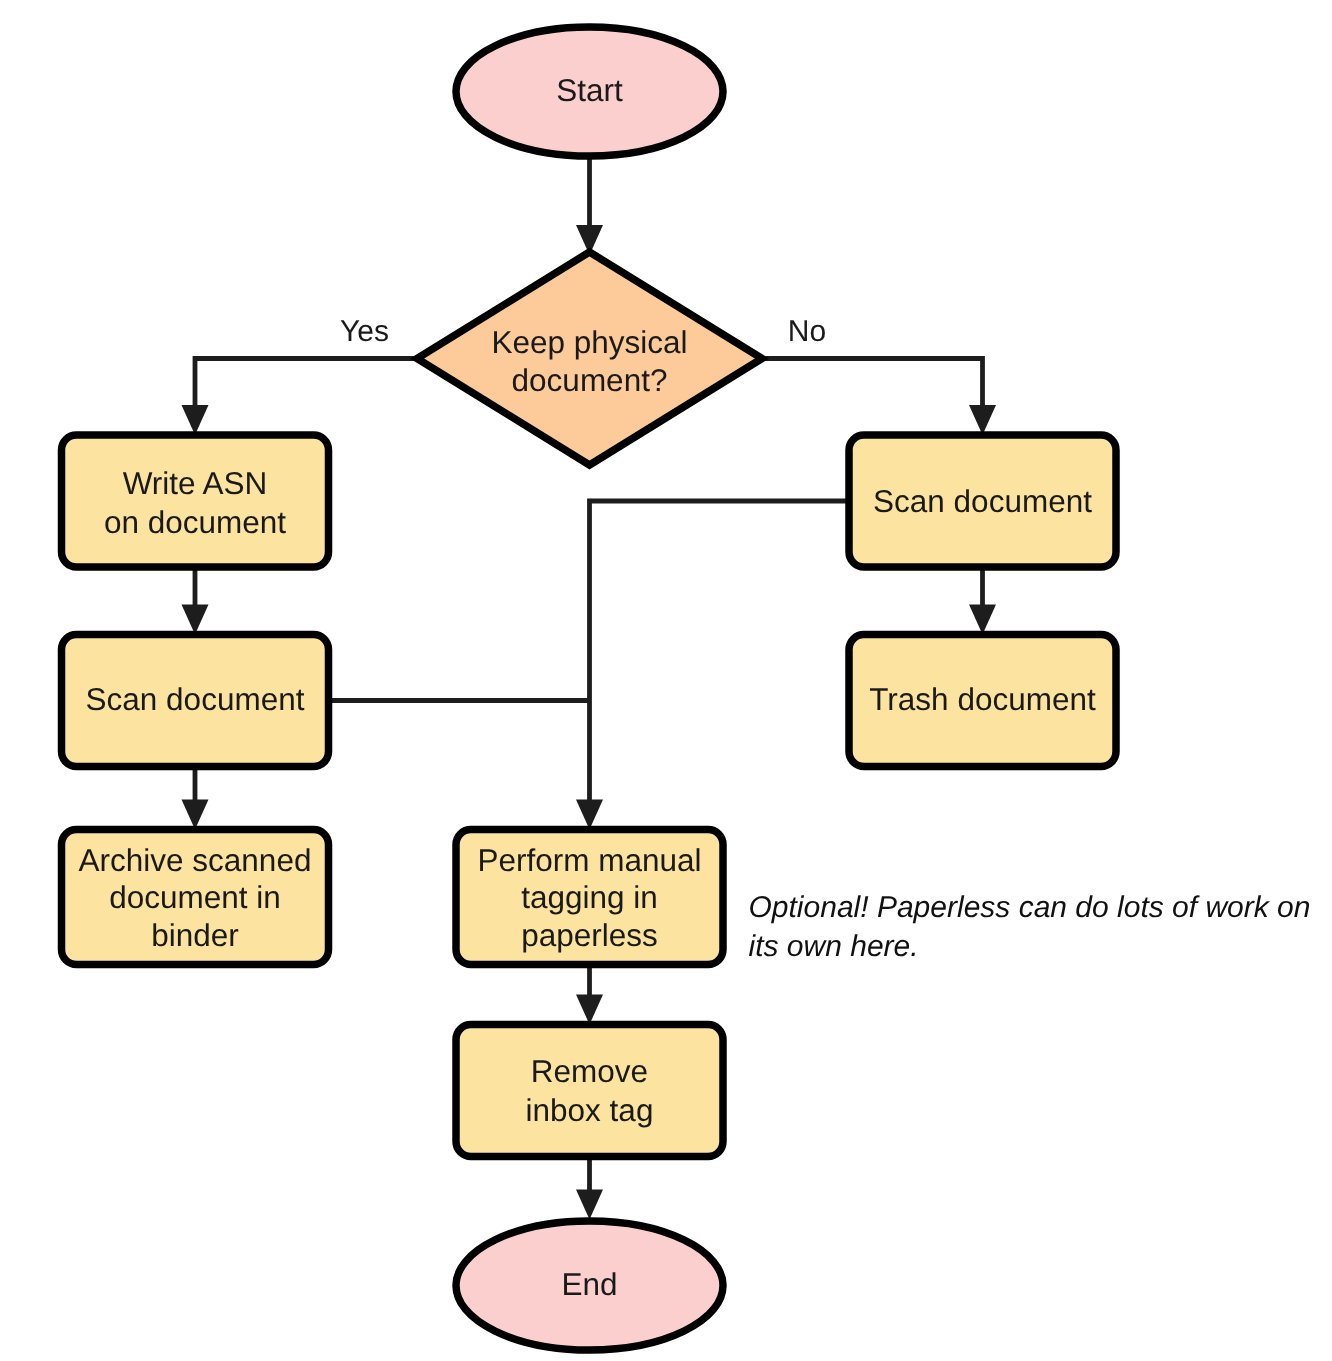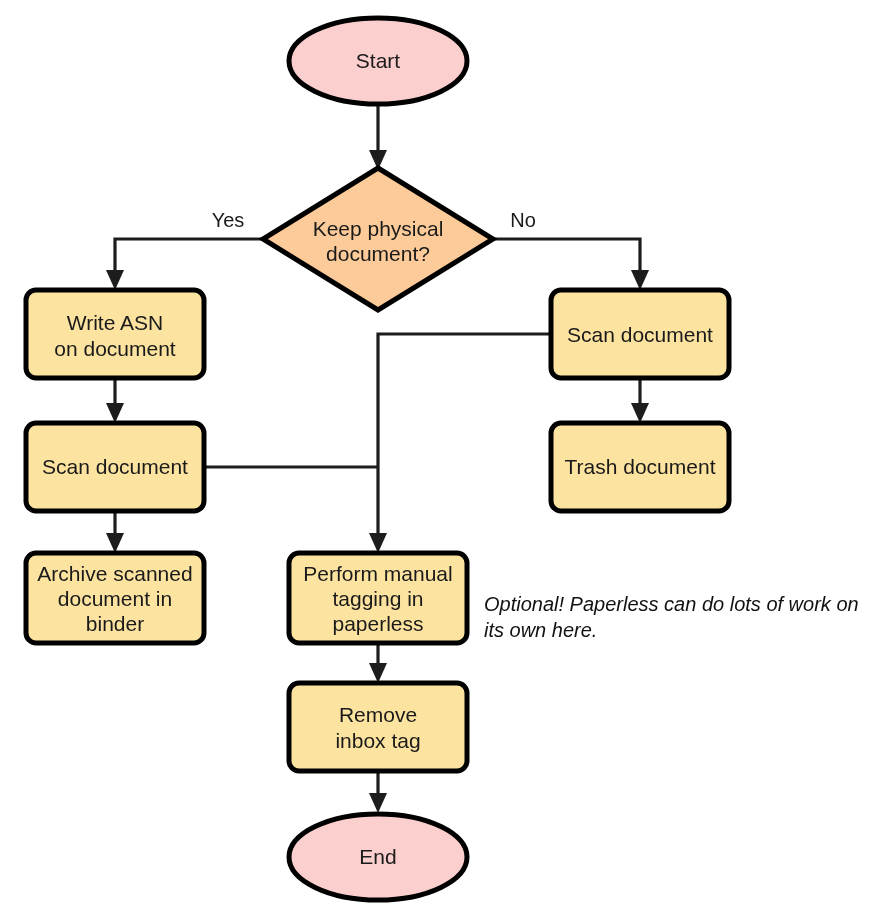--- a/index.html
+++ b/index.html
@@ -10,21 +10,21 @@
   }
   body {
     width: 888px;
     height: 907px;
     position: relative;
     overflow: hidden;
     font-family: "Liberation Sans", sans-serif;
   }
   #flow-root {
     position: absolute;
-    left: 0;
+    left: 15px;
     top: 0;
     width: 716px;
     height: 907px;
   }
   svg#flow-svg {
     position: absolute;
     left: 0;
     top: 0;
     width: 888px;
     height: 907px;

